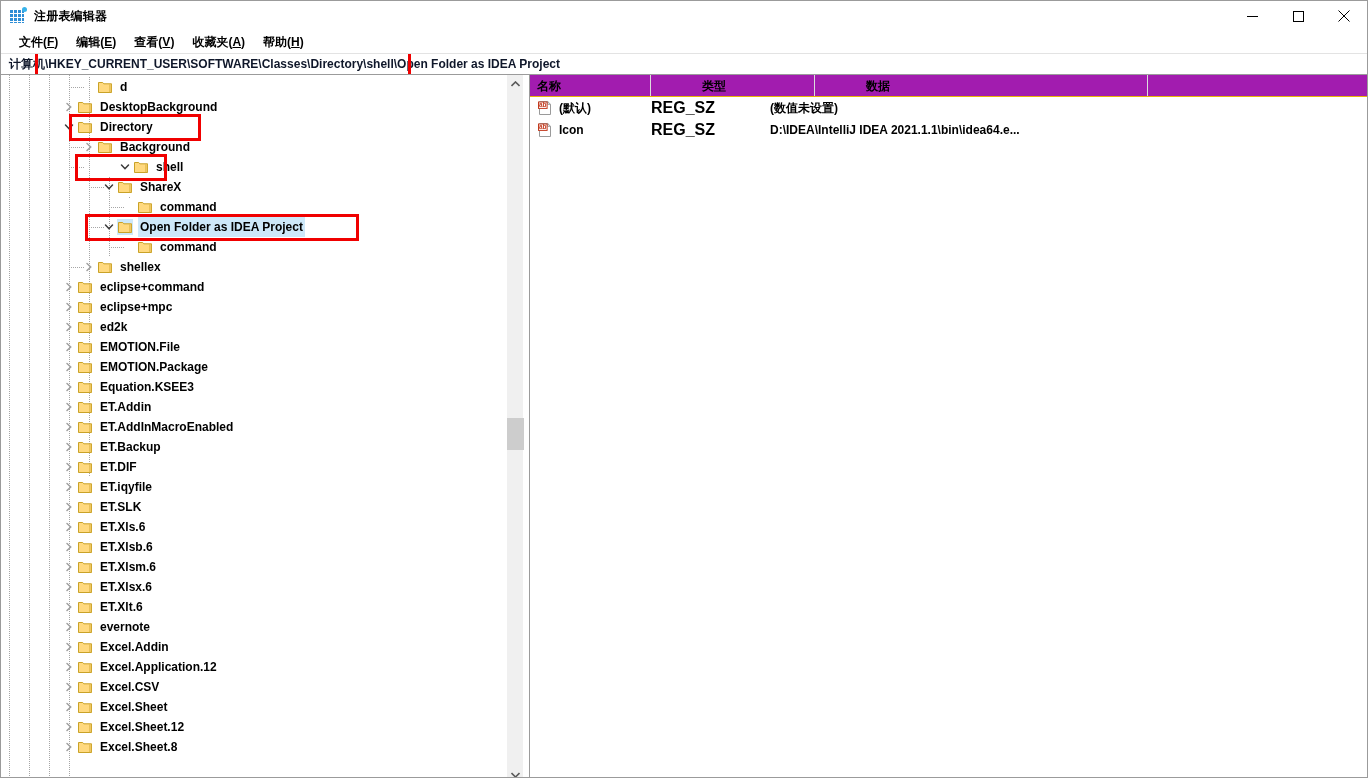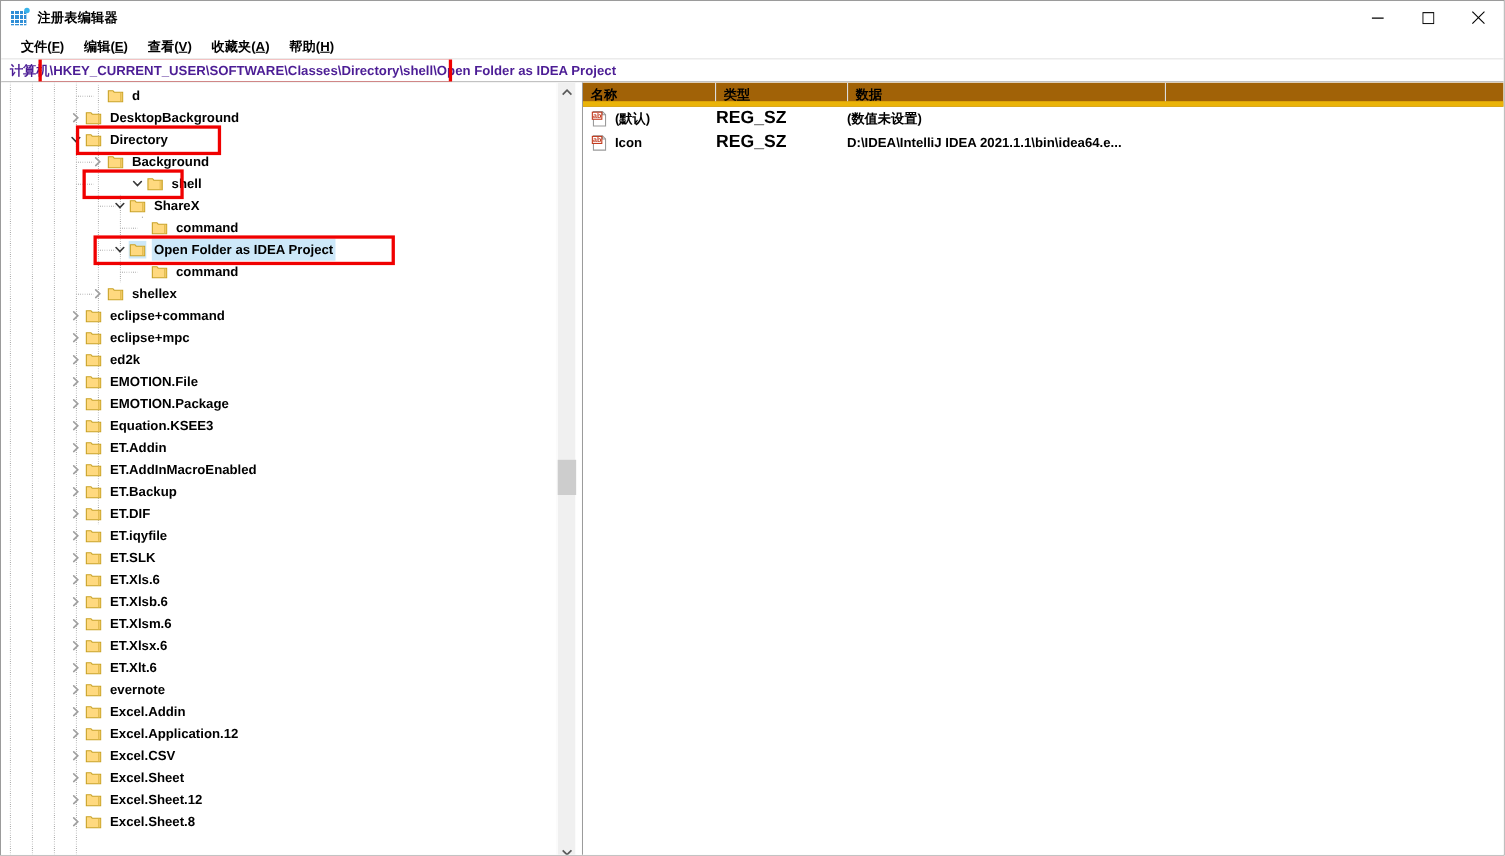--- a/index.html
+++ b/index.html
@@ -107,21 +107,21 @@
     background: #ffffff;
     display: flex;
     align-items: center;
     padding-left: 8px;
     flex: none;
     overflow: hidden;
   }
   .address-text {
     font-size: 12px;
     font-weight: bold;
-    color: #4c1d95;
+    color: #0f172a;
     white-space: nowrap;
     line-height: 22px;
   }
   
   .addr-annot {
     position: absolute;
     left: 34px;
     top: -3px;
     width: 376px;
     height: 26px;
@@ -253,23 +253,24 @@
   
   .list-pane {
     position: relative;
     flex: 1;
     background: #ffffff;
     overflow: hidden;
   }
   .list-header {
     position: relative;
     height: 22px;
-    border-bottom: 5px solid #eab308;
-    background: #a16207;
+    border-bottom: 1px solid #eab308;
+    background: #a21caf;
     display: flex;
+    gap: 44px;
   }
   .col {
     position: relative;
     font-size: 12px;
     font-weight: bold;
     color: #000000;
     line-height: 22px;
     padding-left: 7px;
     border-right: 1px solid #dcdcdc;
     overflow: hidden;

